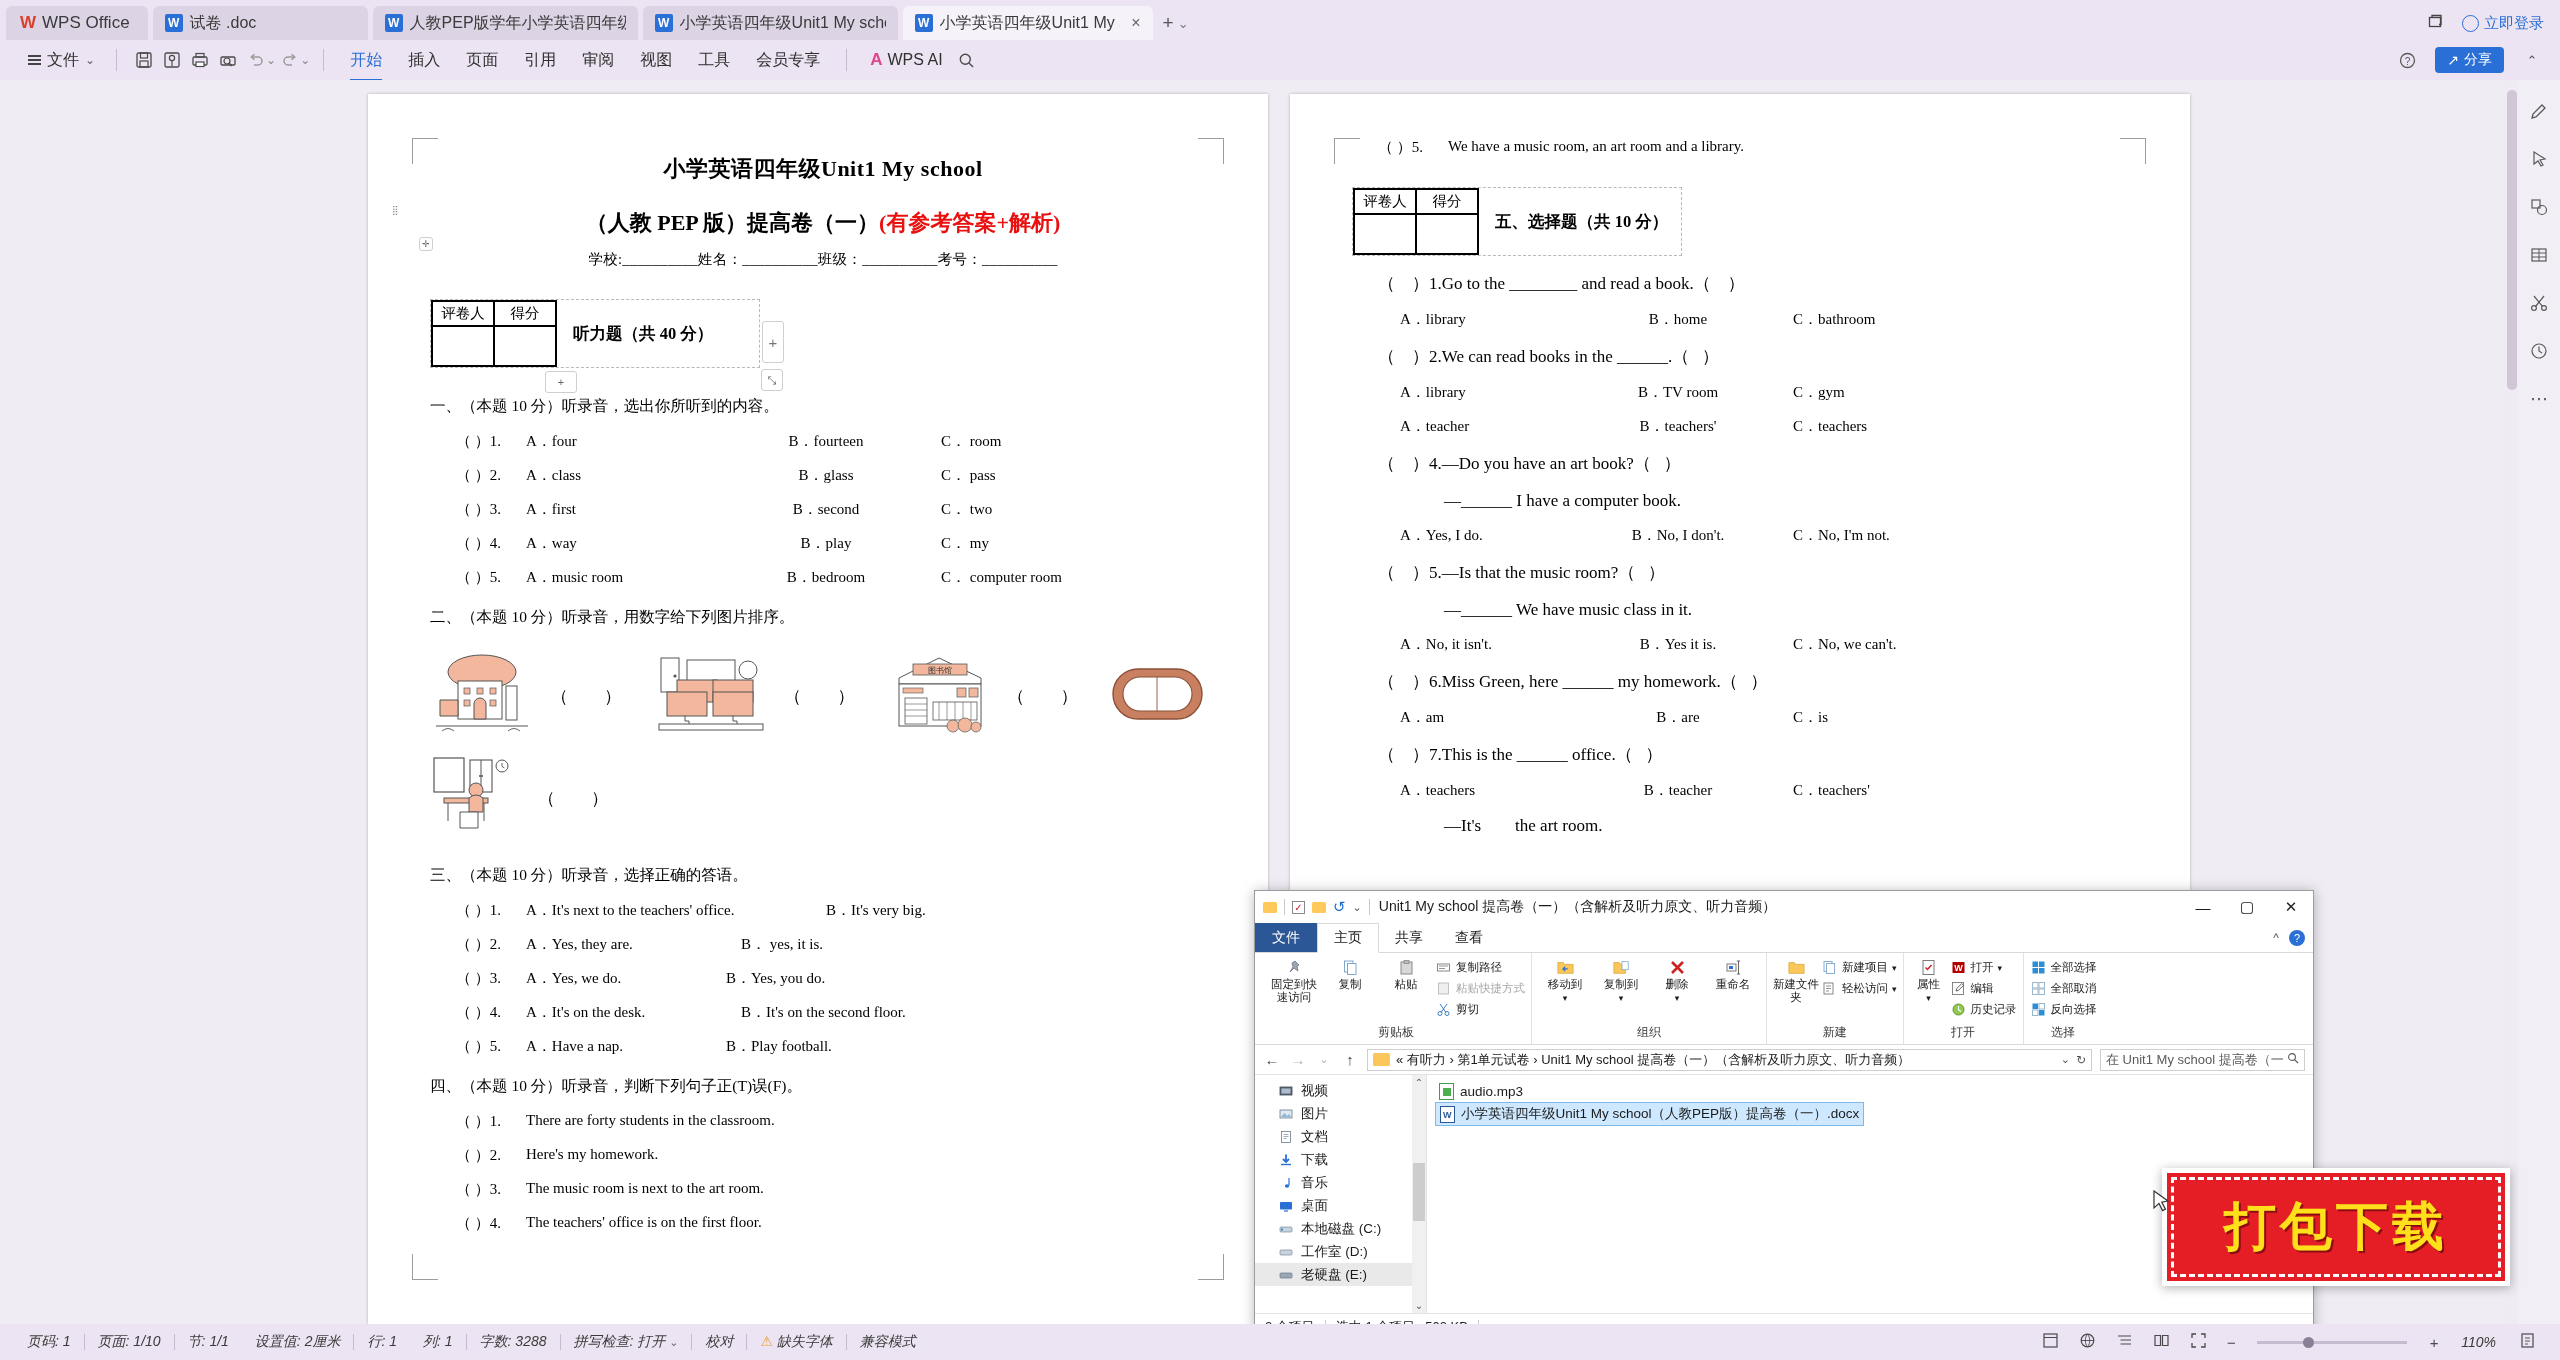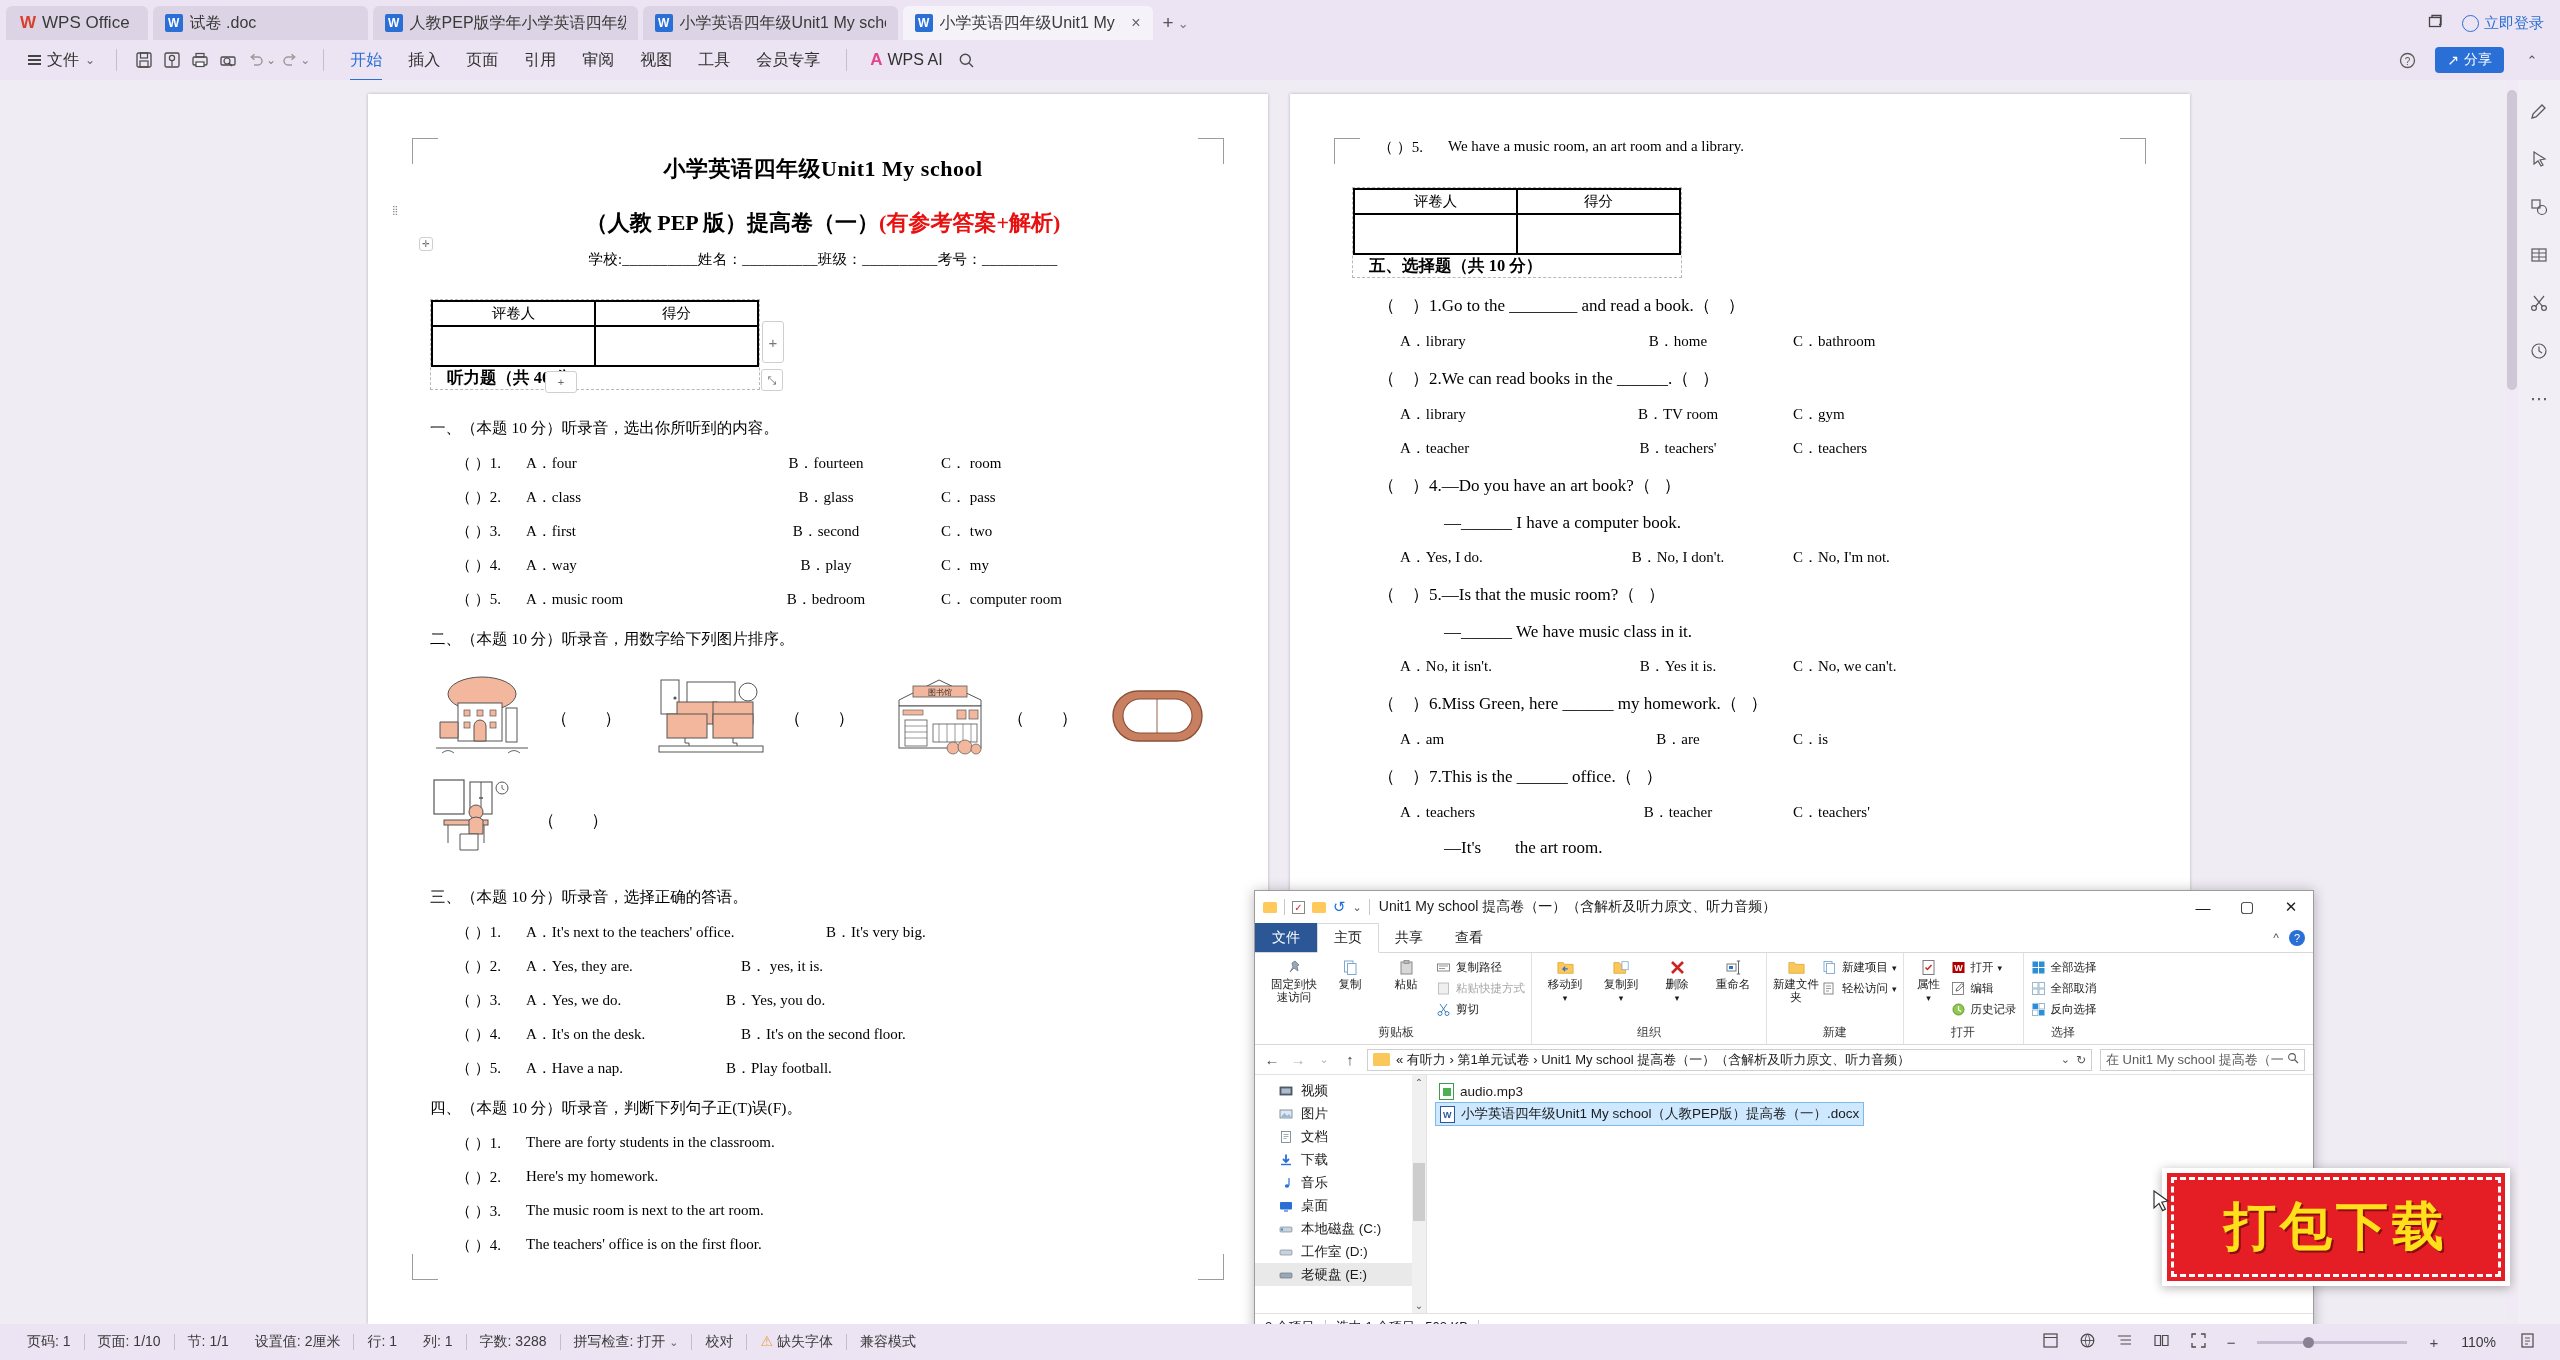--- a/index.html
+++ b/index.html
@@ -118,21 +118,21 @@
     font-family: "Liberation Serif", serif;
   }
   .dsub .red { color: #e8110f; }
   .dfields {
     text-align:center; font-size: 14.5px; margin-top: 12px;
     font-family: "Liberation Serif", serif; letter-spacing: .3px;
   }
 
   
   .sectionbox { margin-top: 30px; position: relative; display: flex; align-items: stretch;
-    border: 1px dashed #b9b9b9; width: 330px; flex-direction: column; }
+    border: 1px dashed #b9b9b9; width: 330px; }
   .scoretbl { border-collapse: collapse; }
   .scoretbl td {
     border: 2.2px solid #000; width: 62px; height: 25px;
     text-align:center; font-size: 14.5px; font-family:"Liberation Serif",serif;
   }
   .scoretbl td.hd { font-weight: normal; }
   .scoretbl tr.empty td { height: 40px; }
   .sectitle {
     display:flex; align-items:center; padding-left: 16px;
     font-size: 16.5px; font-weight: bold; font-family:"Liberation Serif",serif;
@@ -282,21 +282,21 @@
   .rdock .d { width: 26px; height: 26px; display:flex; align-items:center; justify-content:center; color:#5a5a5a; }
   .vscroll {
     position:absolute; right: 42px; top: 80px; width: 12px; height: 1244px; background:#efeaf3;
   }
   .vscroll .thumb { position:absolute; top: 10px; left:1px; width:10px; height: 300px; background:#cfc7d6; border-radius:5px;}
 
   
   .statusbar {
     position: absolute; bottom: 0; left: 0; width: 2560px; height: 36px;
     background: #ece4f2; display:flex; align-items:center; gap: 0;
-    font-size: 14px; color: #3a3a3a; padding-left: 14px;
+    font-size: 14px; color: #3a3a3a; padding-left: 14px; font-style: italic;
   }
   .sb-item { padding: 0 13px; white-space: nowrap; }
   .sb-div { width:1px; height:16px; background:#c6bcd0; }
   .sb-right { margin-left:auto; display:flex; align-items:center; gap: 0; padding-right: 14px;}
   .sb-ico { padding: 0 10px; color:#4a4a4a; font-size:15px; }
   .zoomtrack { width: 150px; height: 3px; background:#c6bcd0; position:relative; margin: 0 12px; }
   .zoomknob { position:absolute; left: 46px; top:-4px; width:11px; height:11px; border-radius:50%; background:#8a7f95; }
   .warn-ic { color:#e8a13a; }
 </style>
 </head>

